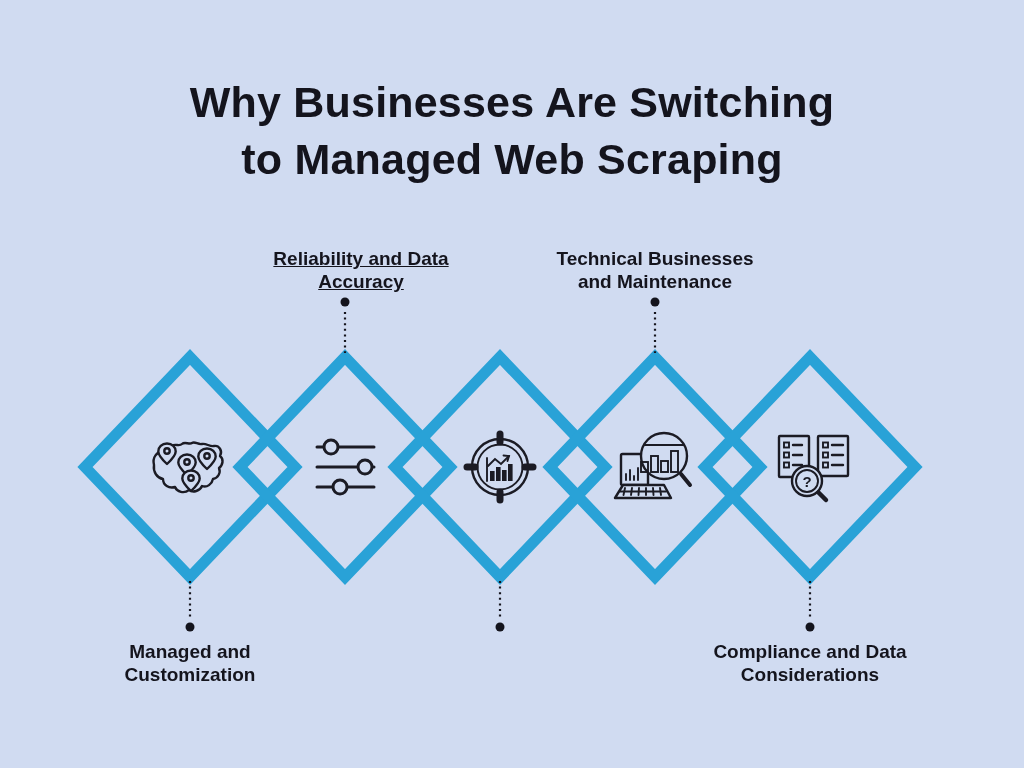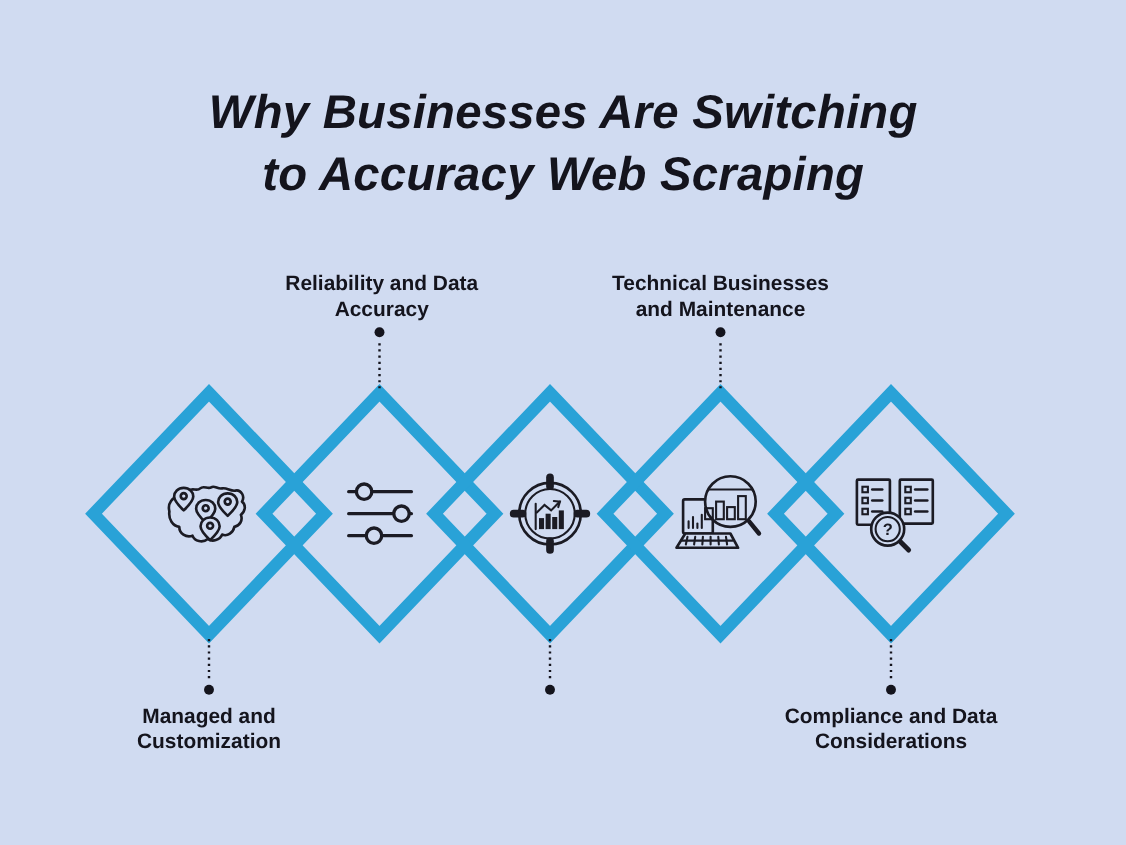--- a/index.html
+++ b/index.html
@@ -7,26 +7,26 @@
     position:relative;width:1024px;height:768px;overflow:hidden;
     background:#d0dbf1;
     font-family:"Liberation Sans",sans-serif;
   }
   .layer{position:absolute;left:0;top:0;}
   .title{
     position:absolute;top:74px;left:0;width:100%;margin:0;
     text-align:center;font-size:43px;line-height:57px;font-weight:800;
     color:#14141d;letter-spacing:0.2px;
   }
-  .title-line{display:block;font-style:italic;}
+  .title-line{display:block;}
   .label{
     position:absolute;transform:translateX(-50%);text-align:center;
     font-size:19px;line-height:23px;font-weight:700;color:#14141d;
   }
-  .label-reliability{left:347px;top:247px;width:220px;}
+  .label-reliability{left:361px;top:247px;width:220px;text-decoration:underline;}
   .label-technical{left:655px;top:247px;width:210px;}
   .label-support{left:190px;top:640px;width:160px;}
   .label-scalability{left:500px;top:640px;width:170px;}
   .label-compliance{left:810px;top:640px;width:235px;}
   .icon{position:absolute;width:90px;height:90px;}
   .icon-1{left:145px;top:422px;}
   .icon-2{left:300px;top:422px;}
   .icon-3{left:455px;top:422px;}
   .icon-4{left:610px;top:422px;}
   .icon-5{left:765px;top:422px;}
@@ -39,21 +39,21 @@
   .knock{fill:#d0dbf1;}
   .qmark{font-family:"Liberation Sans",sans-serif;font-size:15px;font-weight:bold;fill:#1b1b24;}
 </style>
 </head>
 <body>
 
 <div class="canvas">
 
   <h1 class="title">
     <span class="title-line">Why Businesses Are Switching</span>
-    <span class="title-line">to Accuracy Web Scraping</span>
+    <span class="title-line">to Managed Web Scraping</span>
   </h1>
 
   <svg class="layer" width="1024" height="768" viewBox="0 0 1024 768">
     <g>
       <path class="diamond" d="M190,357 L295,467 L190,577 L85,467 Z"></path>
       <path class="diamond" d="M345,357 L450,467 L345,577 L240,467 Z"></path>
       <path class="diamond" d="M500,357 L605,467 L500,577 L395,467 Z"></path>
       <path class="diamond" d="M655,357 L760,467 L655,577 L550,467 Z"></path>
       <path class="diamond" d="M810,357 L915,467 L810,577 L705,467 Z"></path>
     </g>

